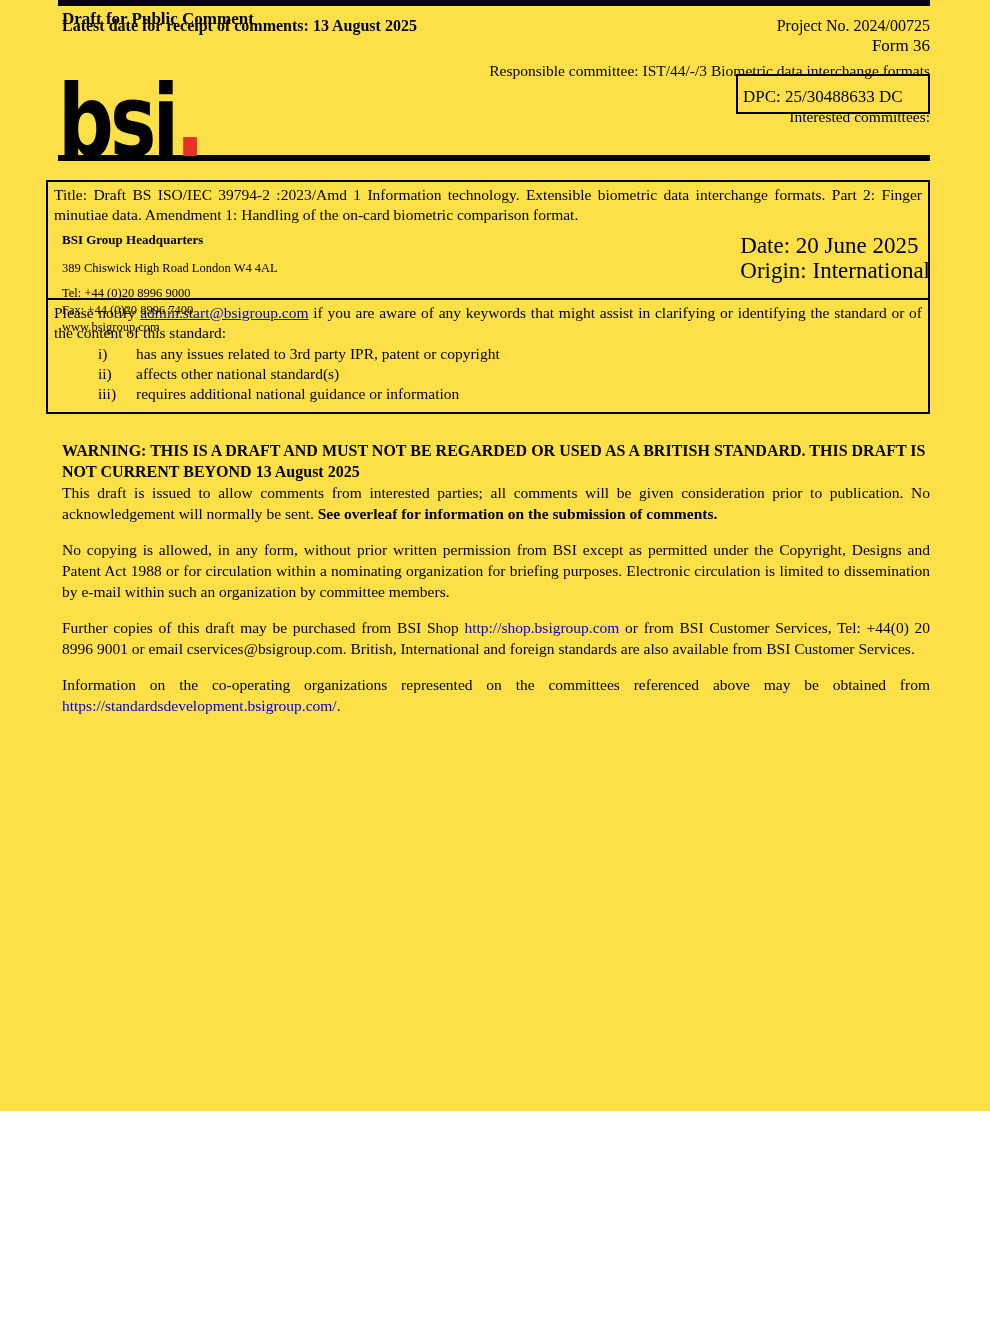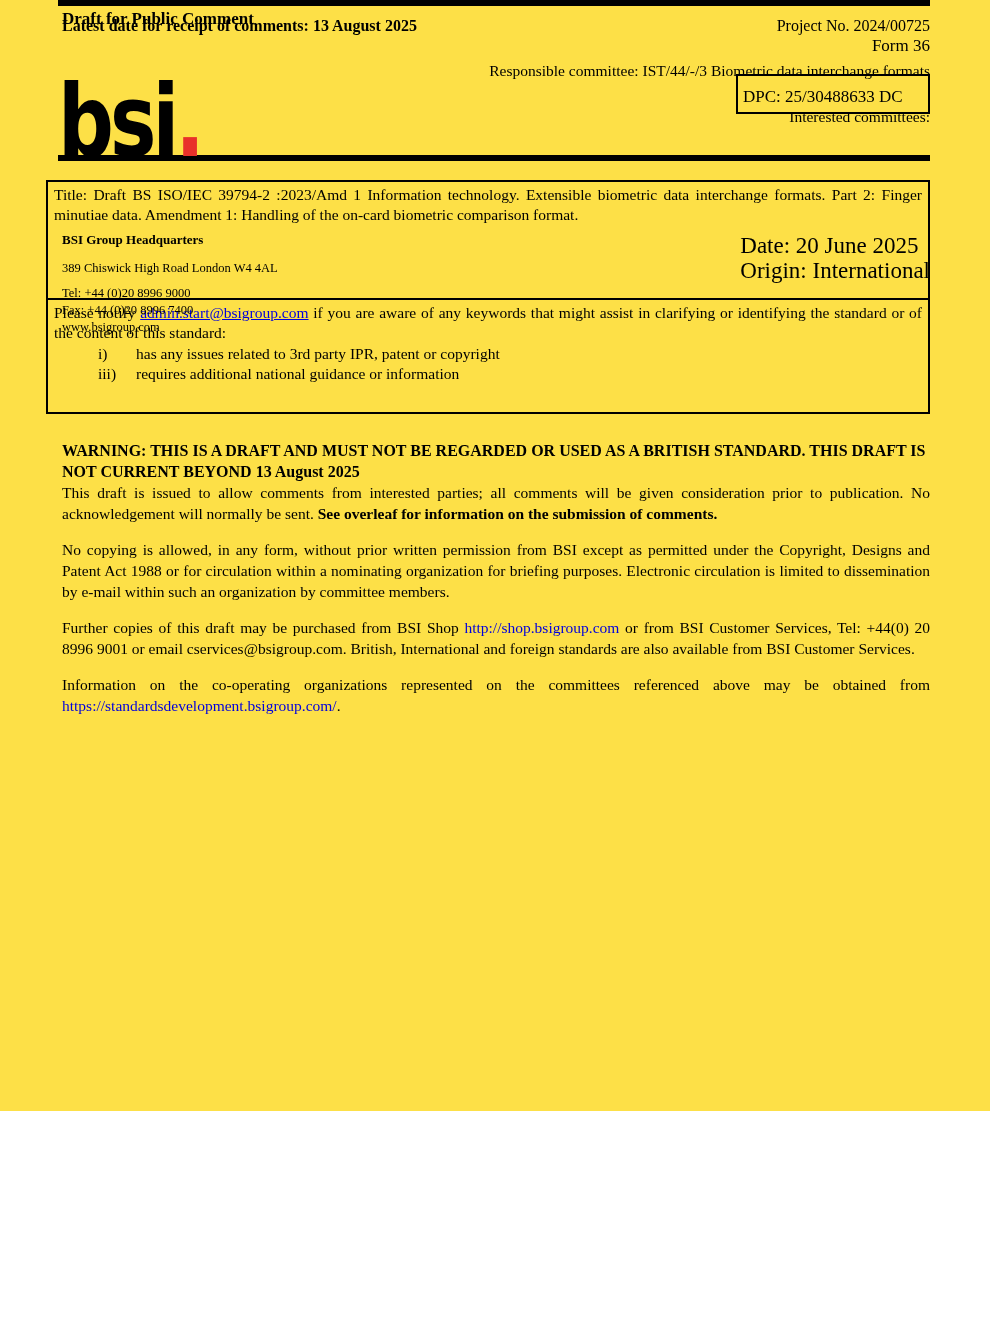--- a/index.html
+++ b/index.html
@@ -115,20 +115,24 @@
   </div>
 
   <div class="box box2">
     <span>Please notify </span><a class="link-ul" href="#">admin.start@bsigroup.com</a><span> if you are aware of any keywords that might assist in clarifying or identifying the standard or of the content of this standard:</span>
     <div class="kw-list">
       <div class="kw-item">
         <span class="kw-num">i)</span>
         <span>has any issues related to 3rd party IPR, patent or copyright</span>
       </div>
       <div class="kw-item">
+        <span class="kw-num">ii)</span>
+        <span>affects other national standard(s)</span>
+      </div>
+      <div class="kw-item">
         <span class="kw-num">iii)</span>
         <span>requires additional national guidance or information</span>
       </div>
     </div>
   </div>
 
   <div class="warning">WARNING: THIS IS A DRAFT AND MUST NOT BE REGARDED OR USED AS A BRITISH STANDARD. THIS DRAFT IS NOT CURRENT BEYOND 13 August 2025</div>
 
   <div class="para p1">
     <span>This draft is issued to allow comments from interested parties; all comments will be given consideration prior to publication. No acknowledgement will normally be sent. </span><span class="bold">See overleaf for information on the submission of comments.</span>

